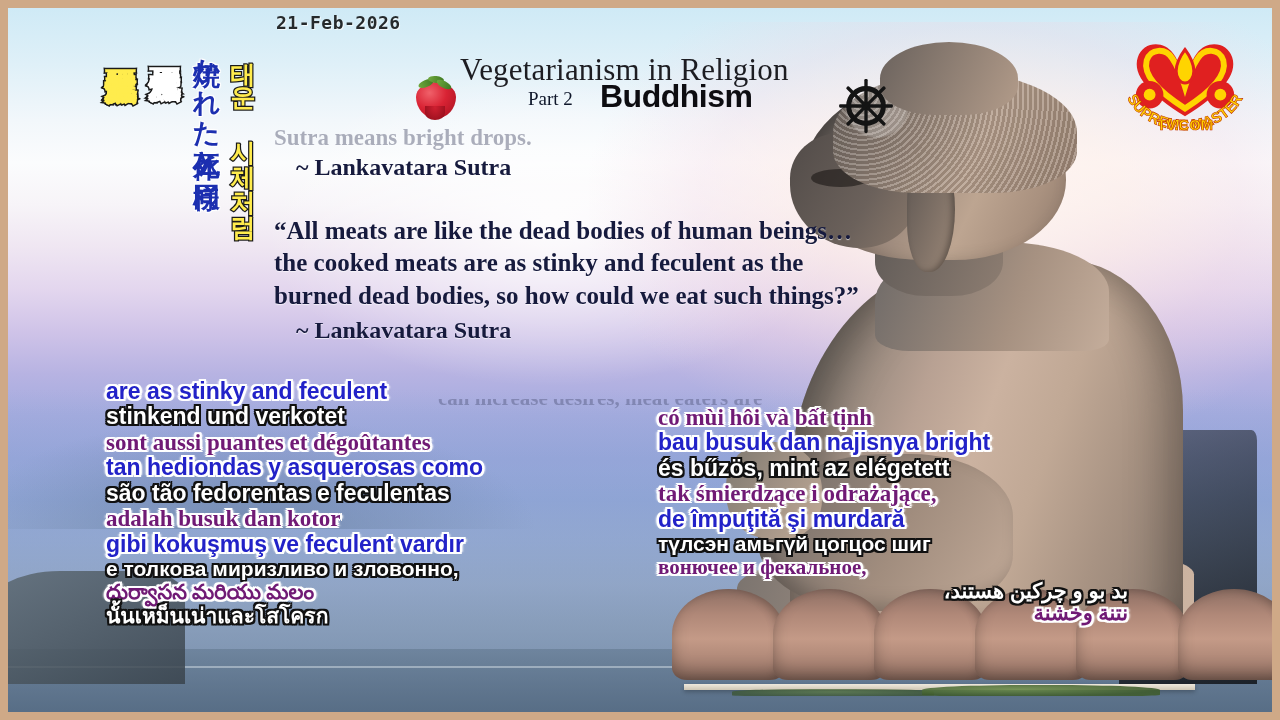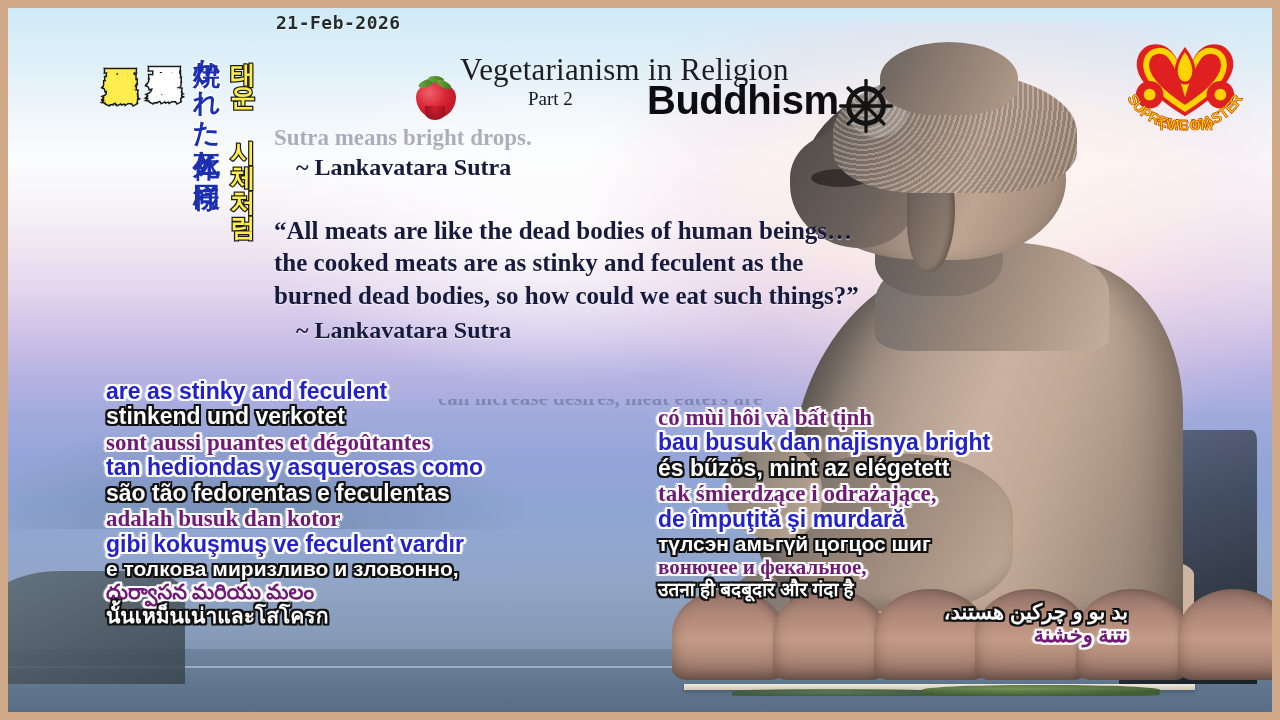--- a/index.html
+++ b/index.html
@@ -140,21 +140,21 @@
         border-radius:0 0 60% 60%;
         background:radial-gradient(ellipse at 50% 10%,#cf1f30,#8e0d1a);}
   .sb-leaf{position:absolute;left:4px;top:4px;width:36px;height:16px;}
   .lf{position:absolute;width:16px;height:7px;border-radius:50%;
       background:linear-gradient(90deg,#6fa83d,#3f7a22);}
   .title1{position:absolute;left:52px;top:0;font-family:"Liberation Serif",serif;
         font-size:31px;color:#1d1d22;letter-spacing:.2px;white-space:nowrap;}
   .part2{position:absolute;left:120px;top:36px;font-family:"Liberation Serif",serif;
         font-size:19px;color:#0f172a;}
   .title2{position:absolute;left:192px;top:26px;font-family:"Liberation Sans",sans-serif;
-        font-weight:bold;font-size:40px;color:#0d0d11;letter-spacing:-.5px;margin-left:47px;}
+        font-weight:bold;font-size:32px;color:#0d0d11;letter-spacing:-.5px;}
   .wheel{position:absolute;left:430px;top:26px;width:56px;height:56px;}
 
   
   .logo{position:absolute;right:18px;top:14px;width:138px;height:112px;}
   .logo svg{display:block;}
 
   
   .vcol{position:absolute;writing-mode:vertical-rl;text-orientation:upright;
         font-weight:bold;line-height:1.02;white-space:nowrap;}
   .vcol.c-trad{left:96px;top:36px;font-size:33px;color:#ffec4d;
@@ -343,19 +343,18 @@
         <div class="sline sz-md c-white ol-dark">นั้นเหม็นเน่าและโสโครก</div>
       </div>
     <div class="subs subs-r">
         <div class="sline sz-lg c-yellow ol-light">có mùi hôi và bất tịnh</div>
         <div class="sline sz-lg c-blue ol-light">bau busuk dan najisnya bright</div>
         <div class="sline sz-lg c-white ol-dark">és bűzös, mint az elégetett</div>
         <div class="sline sz-lg c-yellow ol-light">tak śmierdzące i odrażające,</div>
         <div class="sline sz-lg c-blue ol-light">de împuţită şi murdară</div>
         <div class="sline sz-md c-white ol-dark">түлсэн амьгүй цогцос шиг</div>
         <div class="sline sz-md c-yellow ol-light">вонючее и фекальное,</div>
-        <div class="sline sz-sm c-white ol-dark">उतना ही बदबूदार और गंदा है</div>
         <div class="sline sz-md c-white ol-dark rtl">بد بو و چرکین هستند،</div>
         <div class="sline sz-md c-yellow ol-light rtl">نتنة وخشنة</div>
       </div>
 
   </div>
 </div>
 
 </body></html>

